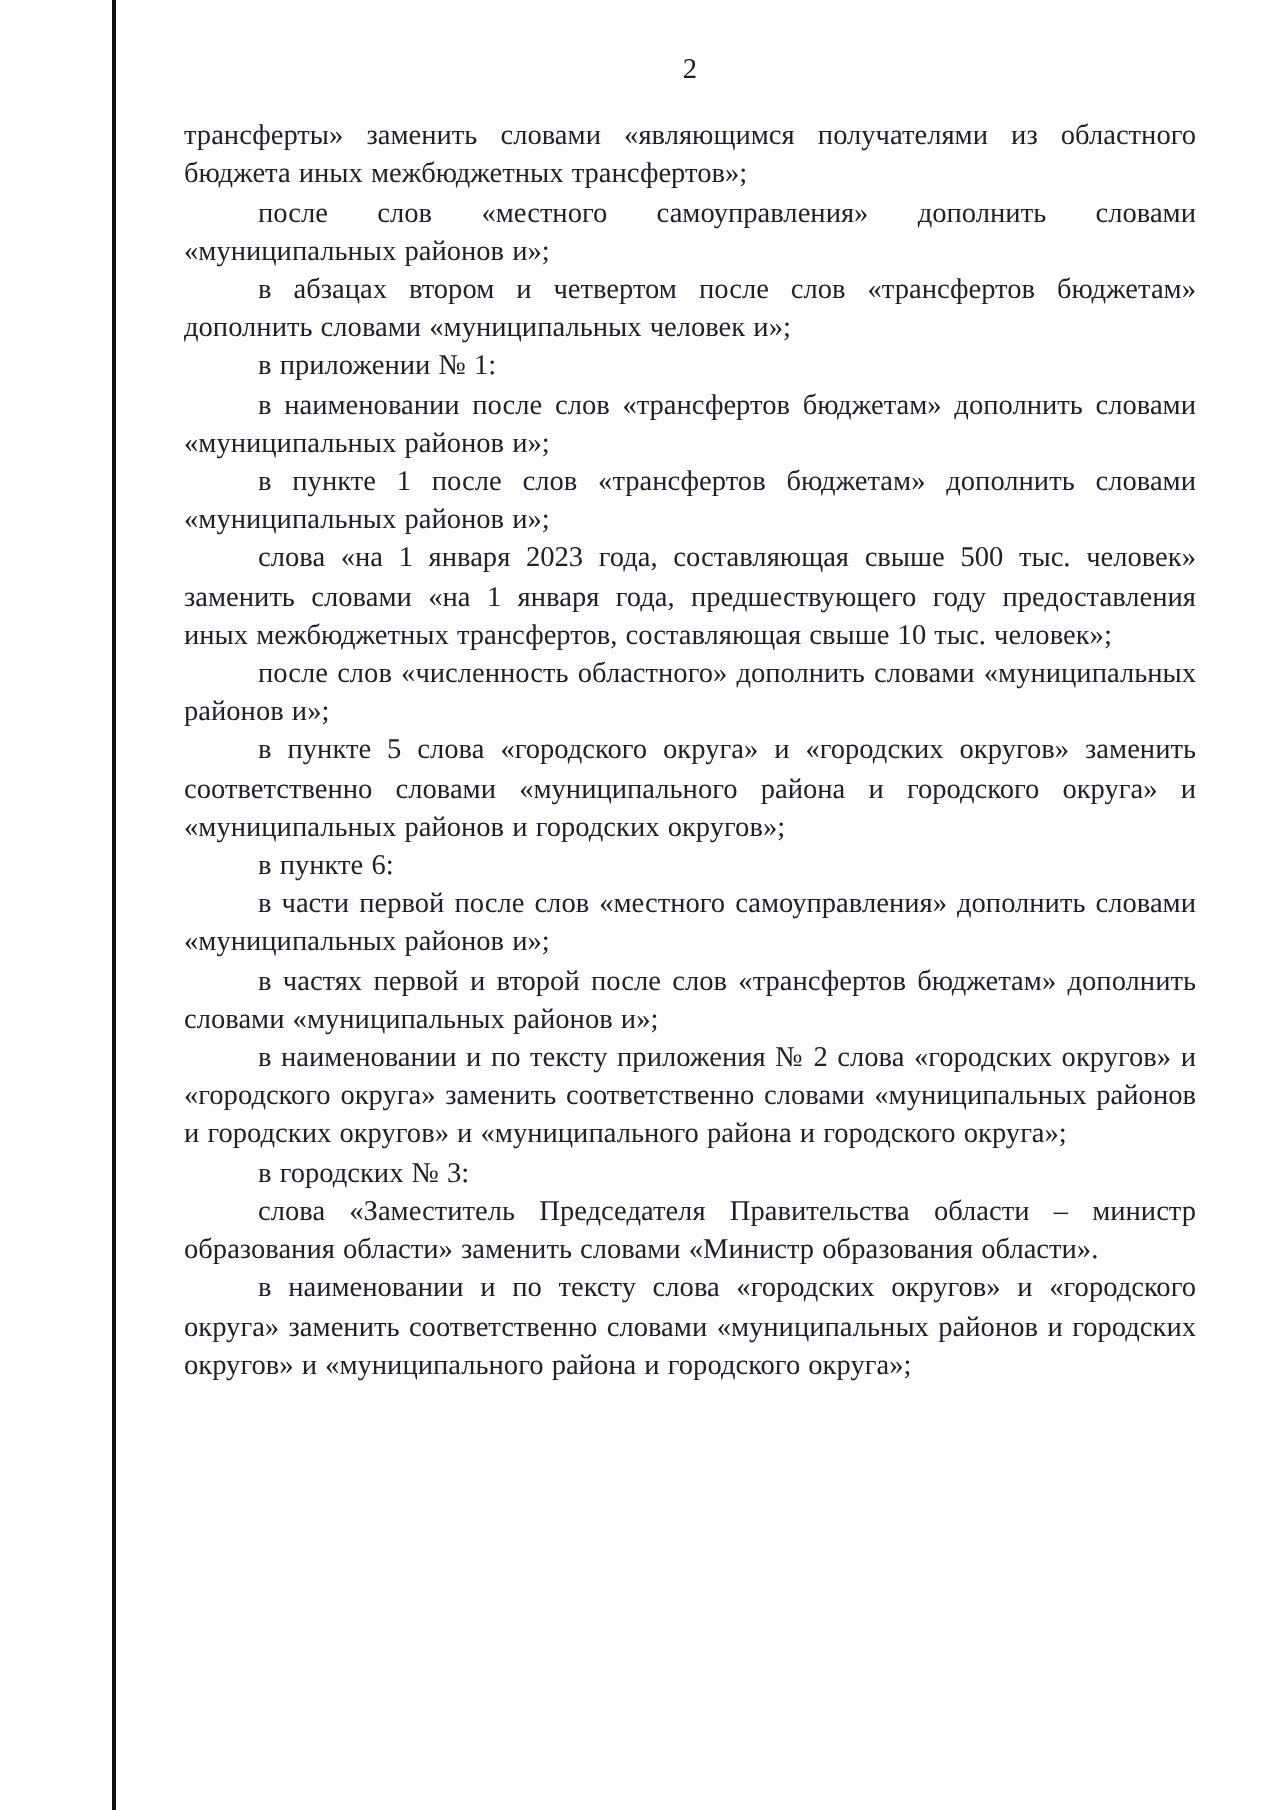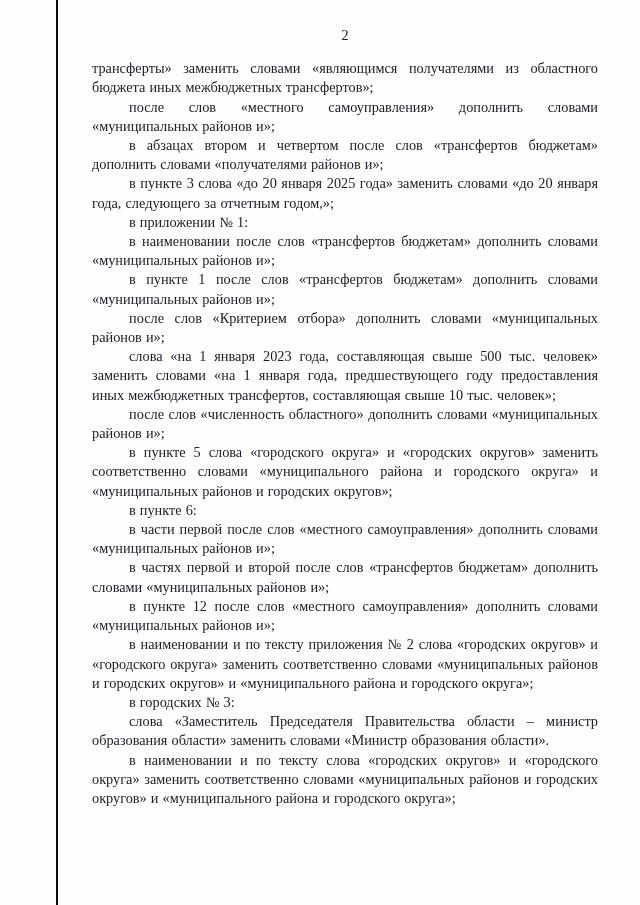--- a/index.html
+++ b/index.html
@@ -55,48 +55,45 @@
 
 <div class="page">
   <div class="scan-line"></div>
   <div class="content">
     <div class="page-number">2</div>
     <div id="paragraphs">
   <p class="para no-indent">трансферты» заменить словами «являющимся получателями из областного бюджета иных межбюджетных трансфертов»;</p>
 
   <p class="para">после слов «местного самоуправления» дополнить словами «муниципальных районов и»;</p>
 
-  <p class="para">в абзацах втором и четвертом после слов «трансфертов бюджетам» дополнить словами «получателями районов и»;</p>
+  <p class="para">в абзацах втором и четвертом после слов «трансфертов бюджетам» дополнить словами «муниципальных человек и»;</p>
 
-  <p class="para">в пункте 3 слова «до 20 января 2025 года» заменить словами «до 20 января года, следующего за отчетным годом,»;</p>
 
   <p class="para">в приложении № 1:</p>
 
   <p class="para">в наименовании после слов «трансфертов бюджетам» дополнить словами «муниципальных районов и»;</p>
 
   <p class="para">в пункте 1 после слов «трансфертов бюджетам» дополнить словами «муниципальных районов и»;</p>
 
 
-  <p class="para">после слов «Критерием отбора» дополнить словами «муниципальных районов и»;</p>
 
   <p class="para">слова «на 1 января 2023 года, составляющая свыше 500 тыс. человек» заменить словами «на 1 января года, предшествующего году предоставления иных межбюджетных трансфертов, составляющая свыше 10 тыс. человек»;</p>
 
   <p class="para">после слов «численность областного» дополнить словами «муниципальных районов и»;</p>
 
 
   <p class="para">в пункте 5 слова «городского округа» и «городских округов» заменить соответственно словами «муниципального района и городского округа» и «муниципальных районов и городских округов»;</p>
 
   <p class="para">в пункте 6:</p>
 
   <p class="para">в части первой после слов «местного самоуправления» дополнить словами «муниципальных районов и»;</p>
 
   <p class="para">в частях первой и второй после слов «трансфертов бюджетам» дополнить словами «муниципальных районов и»;</p>
 
 
-  <p class="para">в пункте 12 после слов «местного самоуправления» дополнить словами «муниципальных районов и»;</p>
 
   <p class="para">в наименовании и по тексту приложения № 2 слова «городских округов» и «городского округа» заменить соответственно словами «муниципальных районов и городских округов» и «муниципального района и городского округа»;</p>
 
   <p class="para">в городских № 3:</p>
 
   <p class="para">слова «Заместитель Председателя Правительства области – министр образования области» заменить словами «Министр образования области».</p>
 
   <p class="para">в наименовании и по тексту слова «городских округов» и «городского округа» заменить соответственно словами «муниципальных районов и городских округов» и «муниципального района и городского округа»;</p>
 </div>
   </div>

